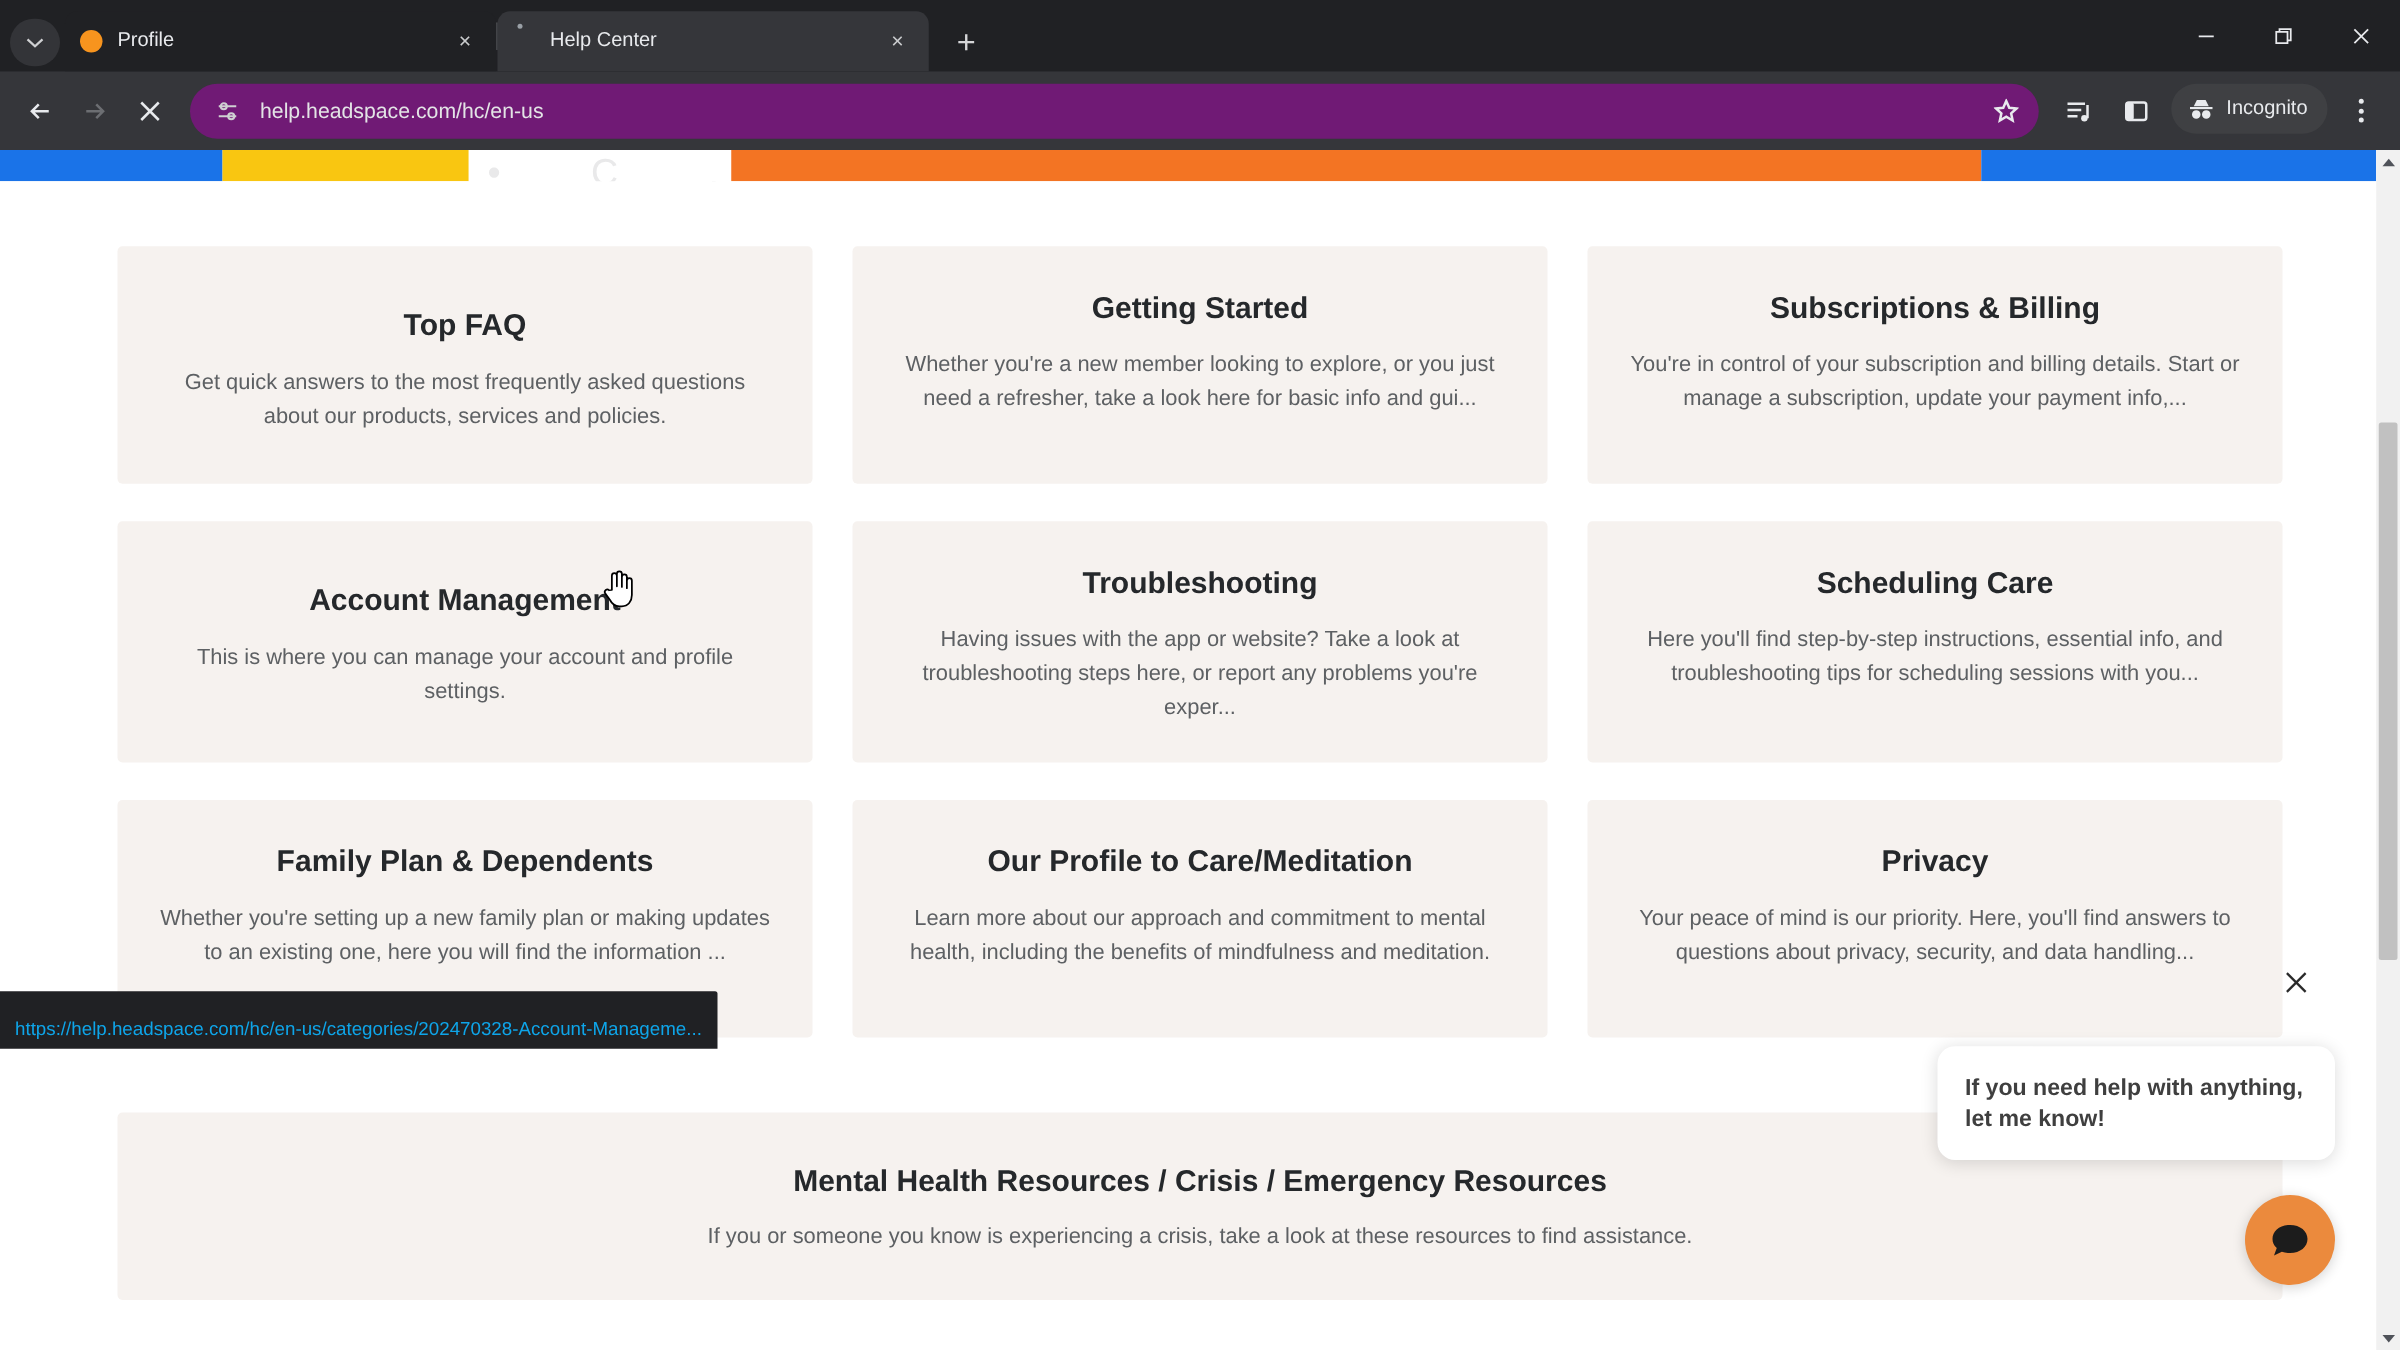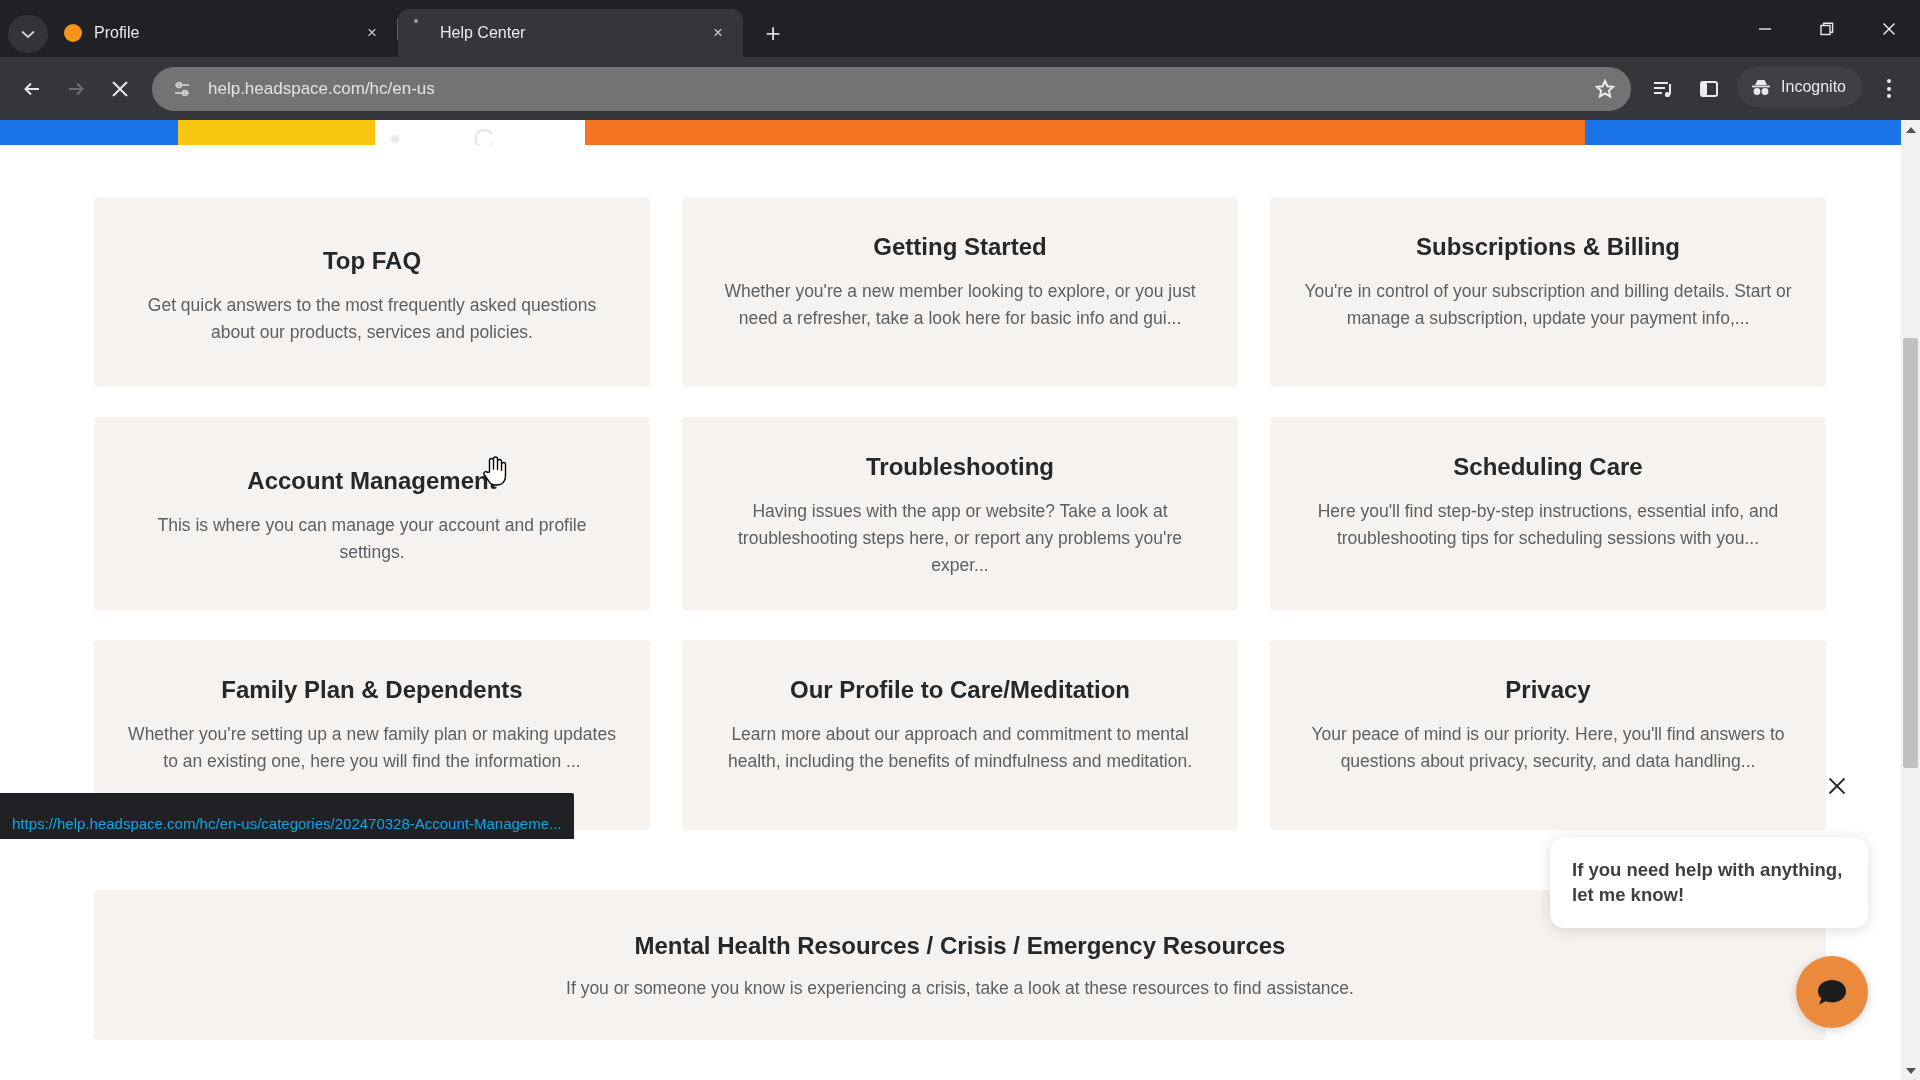--- a/index.html
+++ b/index.html
@@ -76,21 +76,21 @@
   .tb-icon {
     width: 44px; height: 44px; border-radius: 50%;
     display: flex; align-items: center; justify-content: center;
     cursor: pointer; flex: 0 0 auto;
   }
   .tb-icon svg { stroke: #e8eaed; fill: none; stroke-width: 2; }
   .tb-icon.disabled svg { stroke: #6c6e72; }
 
   .omnibox {
     flex: 1; height: 44px; margin: 0 10px;
-    background: #737373; border-radius: 22px;
+    background: #701a75; border-radius: 22px;
     display: flex; align-items: center; padding: 0 6px 0 16px;
   }
   .omni-lead {
     width: 28px; height: 28px; display: flex;
     align-items: center; justify-content: center; margin-right: 12px;
     flex: 0 0 auto; cursor: pointer;
   }
   .omni-url {
     flex: 1; color: #e3e4e6; font-size: 17px;
     white-space: nowrap; overflow: hidden;

